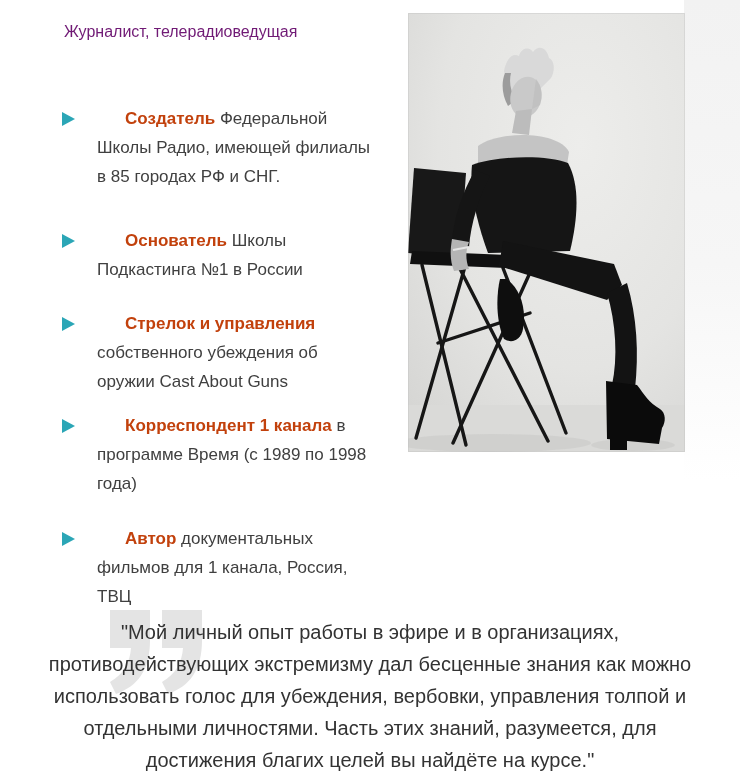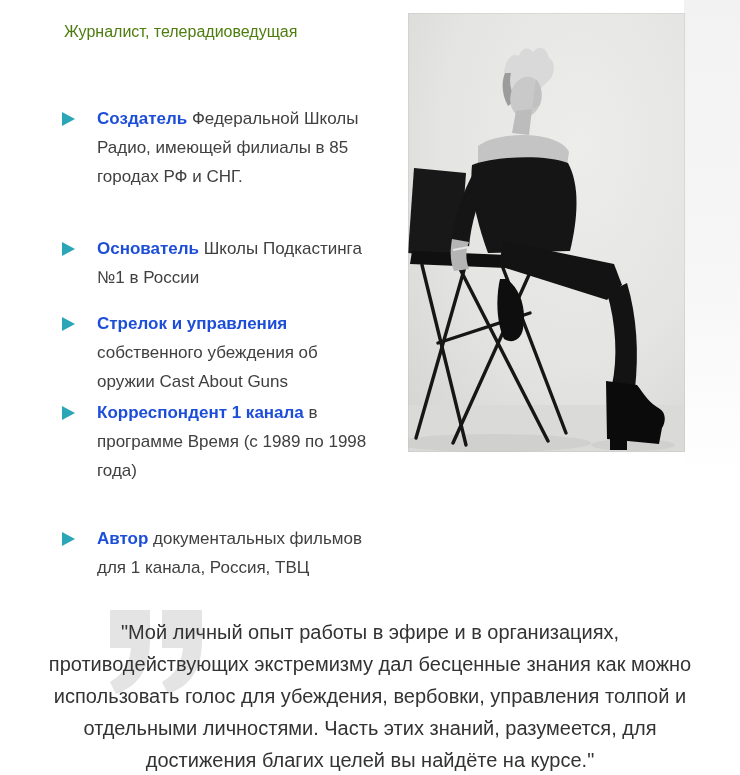--- a/index.html
+++ b/index.html
@@ -12,34 +12,34 @@
     --accent:#2BA6B6;
     --quote-mark:#E4E4E4;
   }
   .page{position:absolute;inset:0;}
 
   
   .profile-header{position:absolute;left:64px;top:8px;}
   .profile-header h1{
     margin:0;font-size:24px;font-weight:bold;color:#1F1F1F;letter-spacing:.2px;
   }
-  .profile-role{margin-top:15px;font-size:16px;color:#4d7c0f;}
+  .profile-role{margin-top:15px;font-size:16px;color:#701a75;}
 
   
   .ach-list{list-style:none;margin:0;padding:0;}
   .ach-item{
     position:absolute;left:62px;width:312px;padding-left:35px;
     font-size:17px;line-height:29px;color:#404040;box-sizing:border-box;
   }
   .ach-item:nth-of-type(1){top:104px;}
-  .ach-item:nth-of-type(2){top:234px;}
+  .ach-item:nth-of-type(2){top:226px;}
   .ach-item:nth-of-type(3){top:309px;}
-  .ach-item:nth-of-type(4){top:398px;}
+  .ach-item:nth-of-type(4){top:411px;}
   .ach-item:nth-of-type(5){top:524px;}
-  .ach-lead{font-weight:bold;color:#1d4ed8;}
+  .ach-lead{font-weight:bold;color:#c2410c;margin-left:28px;}
   .tri{
     position:absolute;left:0;top:8px;width:0;height:0;
     border-style:solid;border-width:7px 0 7px 13px;
     border-color:transparent transparent transparent var(--accent);
   }
 
   
   .photo-strip{
     position:absolute;left:684px;top:0;width:56px;height:480px;
     background:linear-gradient(180deg,#f2f2f2 0%,#f6f6f6 55%,#ffffff 100%);

